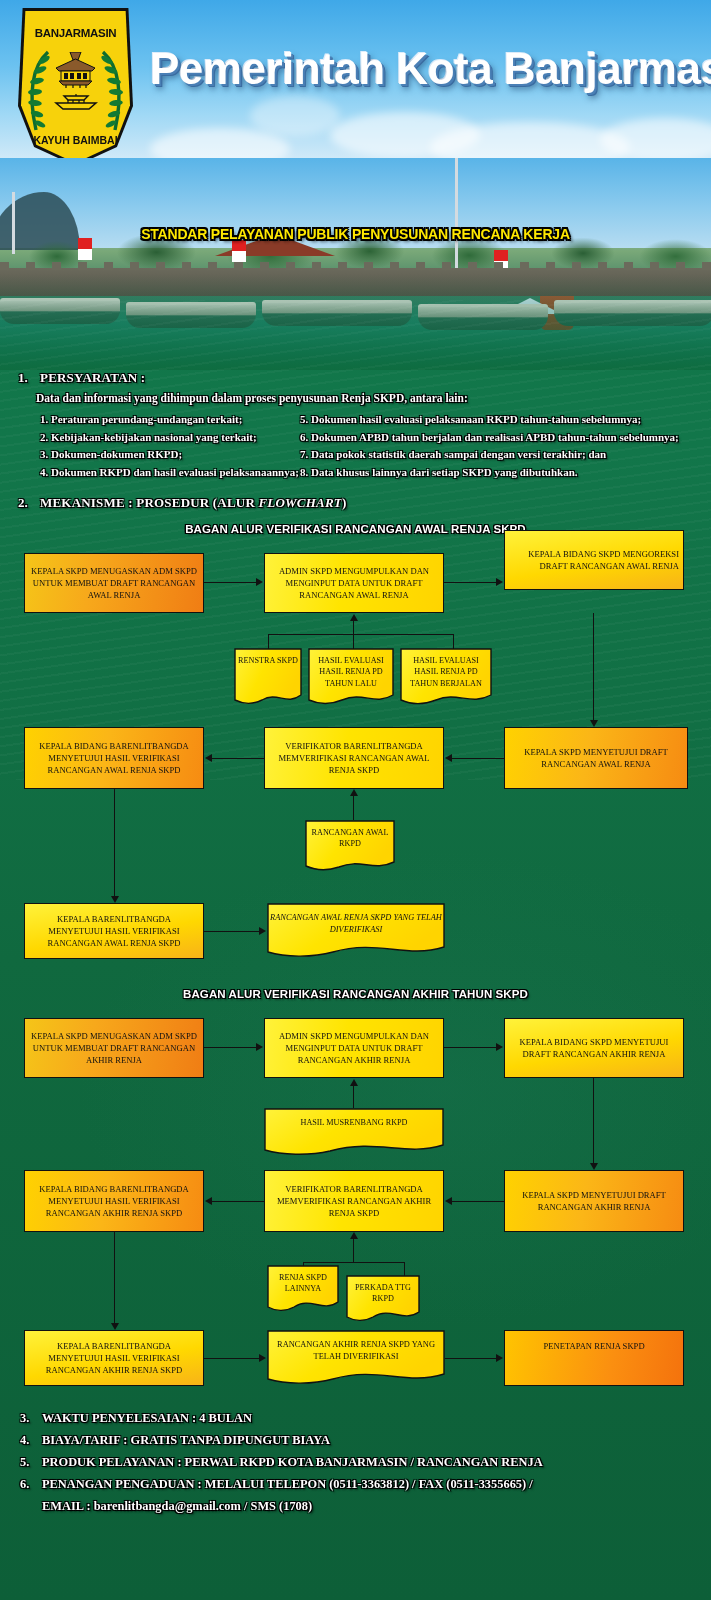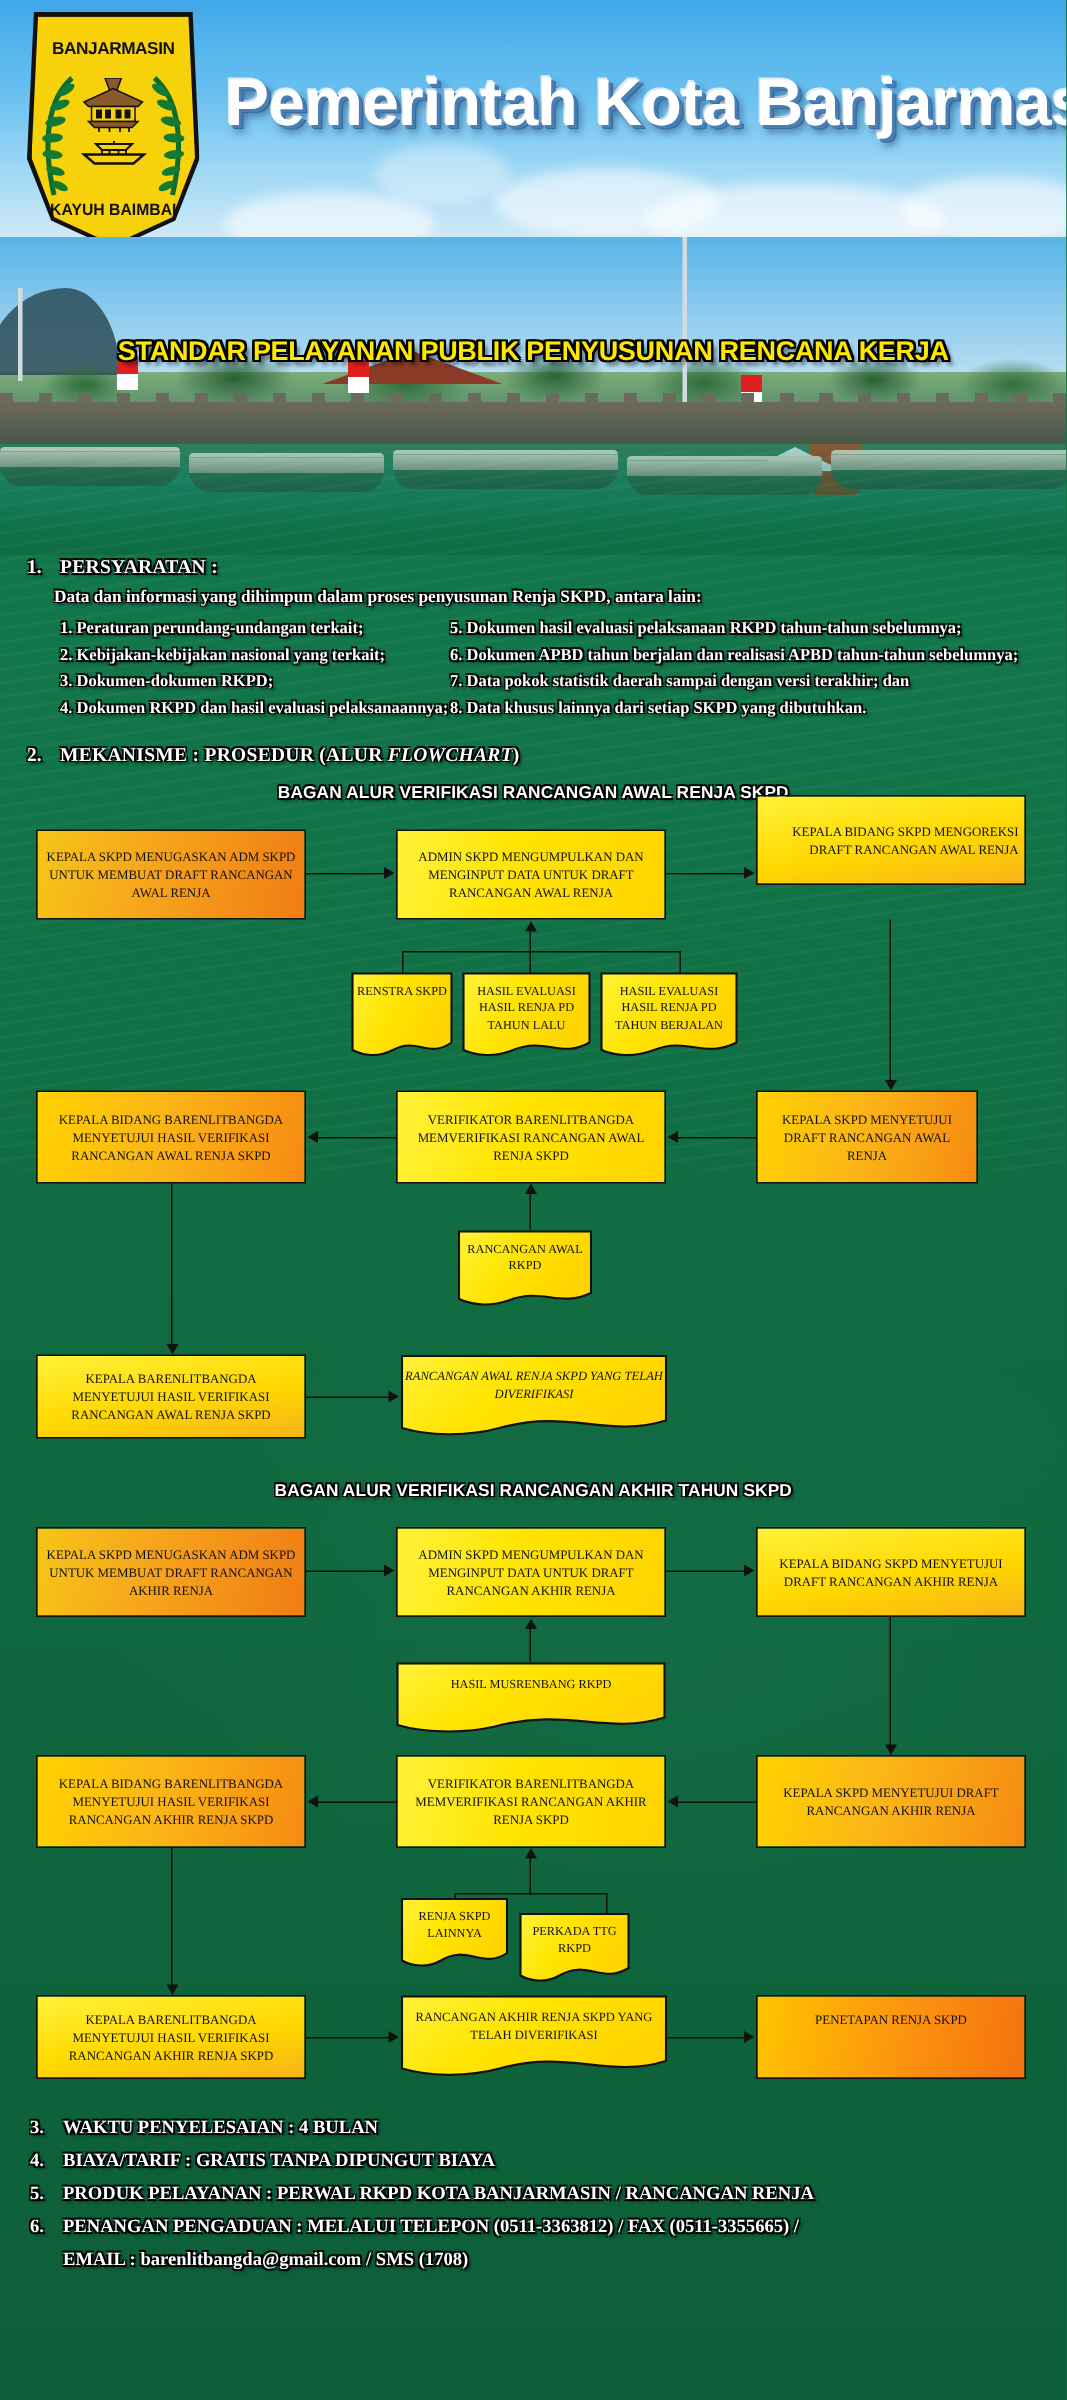--- a/index.html
+++ b/index.html
@@ -111,21 +111,21 @@
   .water-tex{
     position:absolute; left:0; top:300px; width:711px; height:480px; pointer-events:none;
     background:repeating-linear-gradient(172deg, rgba(255,255,255,0.035) 0 2px, rgba(0,0,0,0) 2px 9px);
     opacity:.9;
   }
 
   
   .banner {
     position:absolute; left:0; top:218px; width:711px; text-align:center;
     font-family:"Liberation Sans", sans-serif; font-weight:bold;
-    font-size:18px; line-height:33px; letter-spacing:-0.2px;
+    font-size:14px; line-height:33px; letter-spacing:-0.2px;
     color:#ffe800;
     -webkit-text-stroke:0px;
     text-shadow:
       -1.6px -1.6px 0 #000, 1.6px -1.6px 0 #000, -1.6px 1.6px 0 #000, 1.6px 1.6px 0 #000,
       0 -1.6px 0 #000, 0 1.6px 0 #000, -1.6px 0 0 #000, 1.6px 0 0 #000,
       3px 3px 3px rgba(0,0,0,.6);
   }
 
   
   .outtext{
@@ -344,21 +344,21 @@
       <path d="M1 1 H91 V47 C70 58 58 43 36 52 C23 57 10 56 1 52 Z" fill="url(#dg1)" stroke="#111" stroke-width="1.4"></path>
     </svg>
     <div class="doc-label">HASIL EVALUASI HASIL RENJA PD TAHUN BERJALAN</div>
   </div>
 
   <div class="ln v" style="left:593px; top:613px; height:110px;"></div>
   <div class="ar down" style="left:590px; top:720px;"></div>
 
   <div class="box g-orange2" style="left:24px;  top:727px; width:180px; height:62px;">KEPALA BIDANG BARENLITBANGDA MENYETUJUI HASIL VERIFIKASI RANCANGAN AWAL RENJA SKPD</div>
   <div class="box g-yellow" style="left:264px; top:727px; width:180px; height:62px;">VERIFIKATOR BARENLITBANGDA MEMVERIFIKASI RANCANGAN AWAL RENJA SKPD</div>
-  <div class="box g-orange2" style="left:504px; top:727px; width:148px; height:62px;">KEPALA SKPD MENYETUJUI DRAFT RANCANGAN AWAL RENJA</div>
+  <div class="box g-orange2" style="left:504px; top:727px; width:184px; height:62px;">KEPALA SKPD MENYETUJUI DRAFT RANCANGAN AWAL RENJA</div>
 
   <div class="ln h" style="left:212px; top:758px; width:52px;"></div>
   <div class="ar left" style="left:205px; top:754px;"></div>
   <div class="ln h" style="left:452px; top:758px; width:52px;"></div>
   <div class="ar left" style="left:445px; top:754px;"></div>
 
   <div class="ln v" style="left:353px; top:796px; height:24px;"></div>
   <div class="ar up" style="left:350px; top:789px;"></div>
 
   <div class="doc" style="left:305px; top:820px; width:90px; height:52px;">

